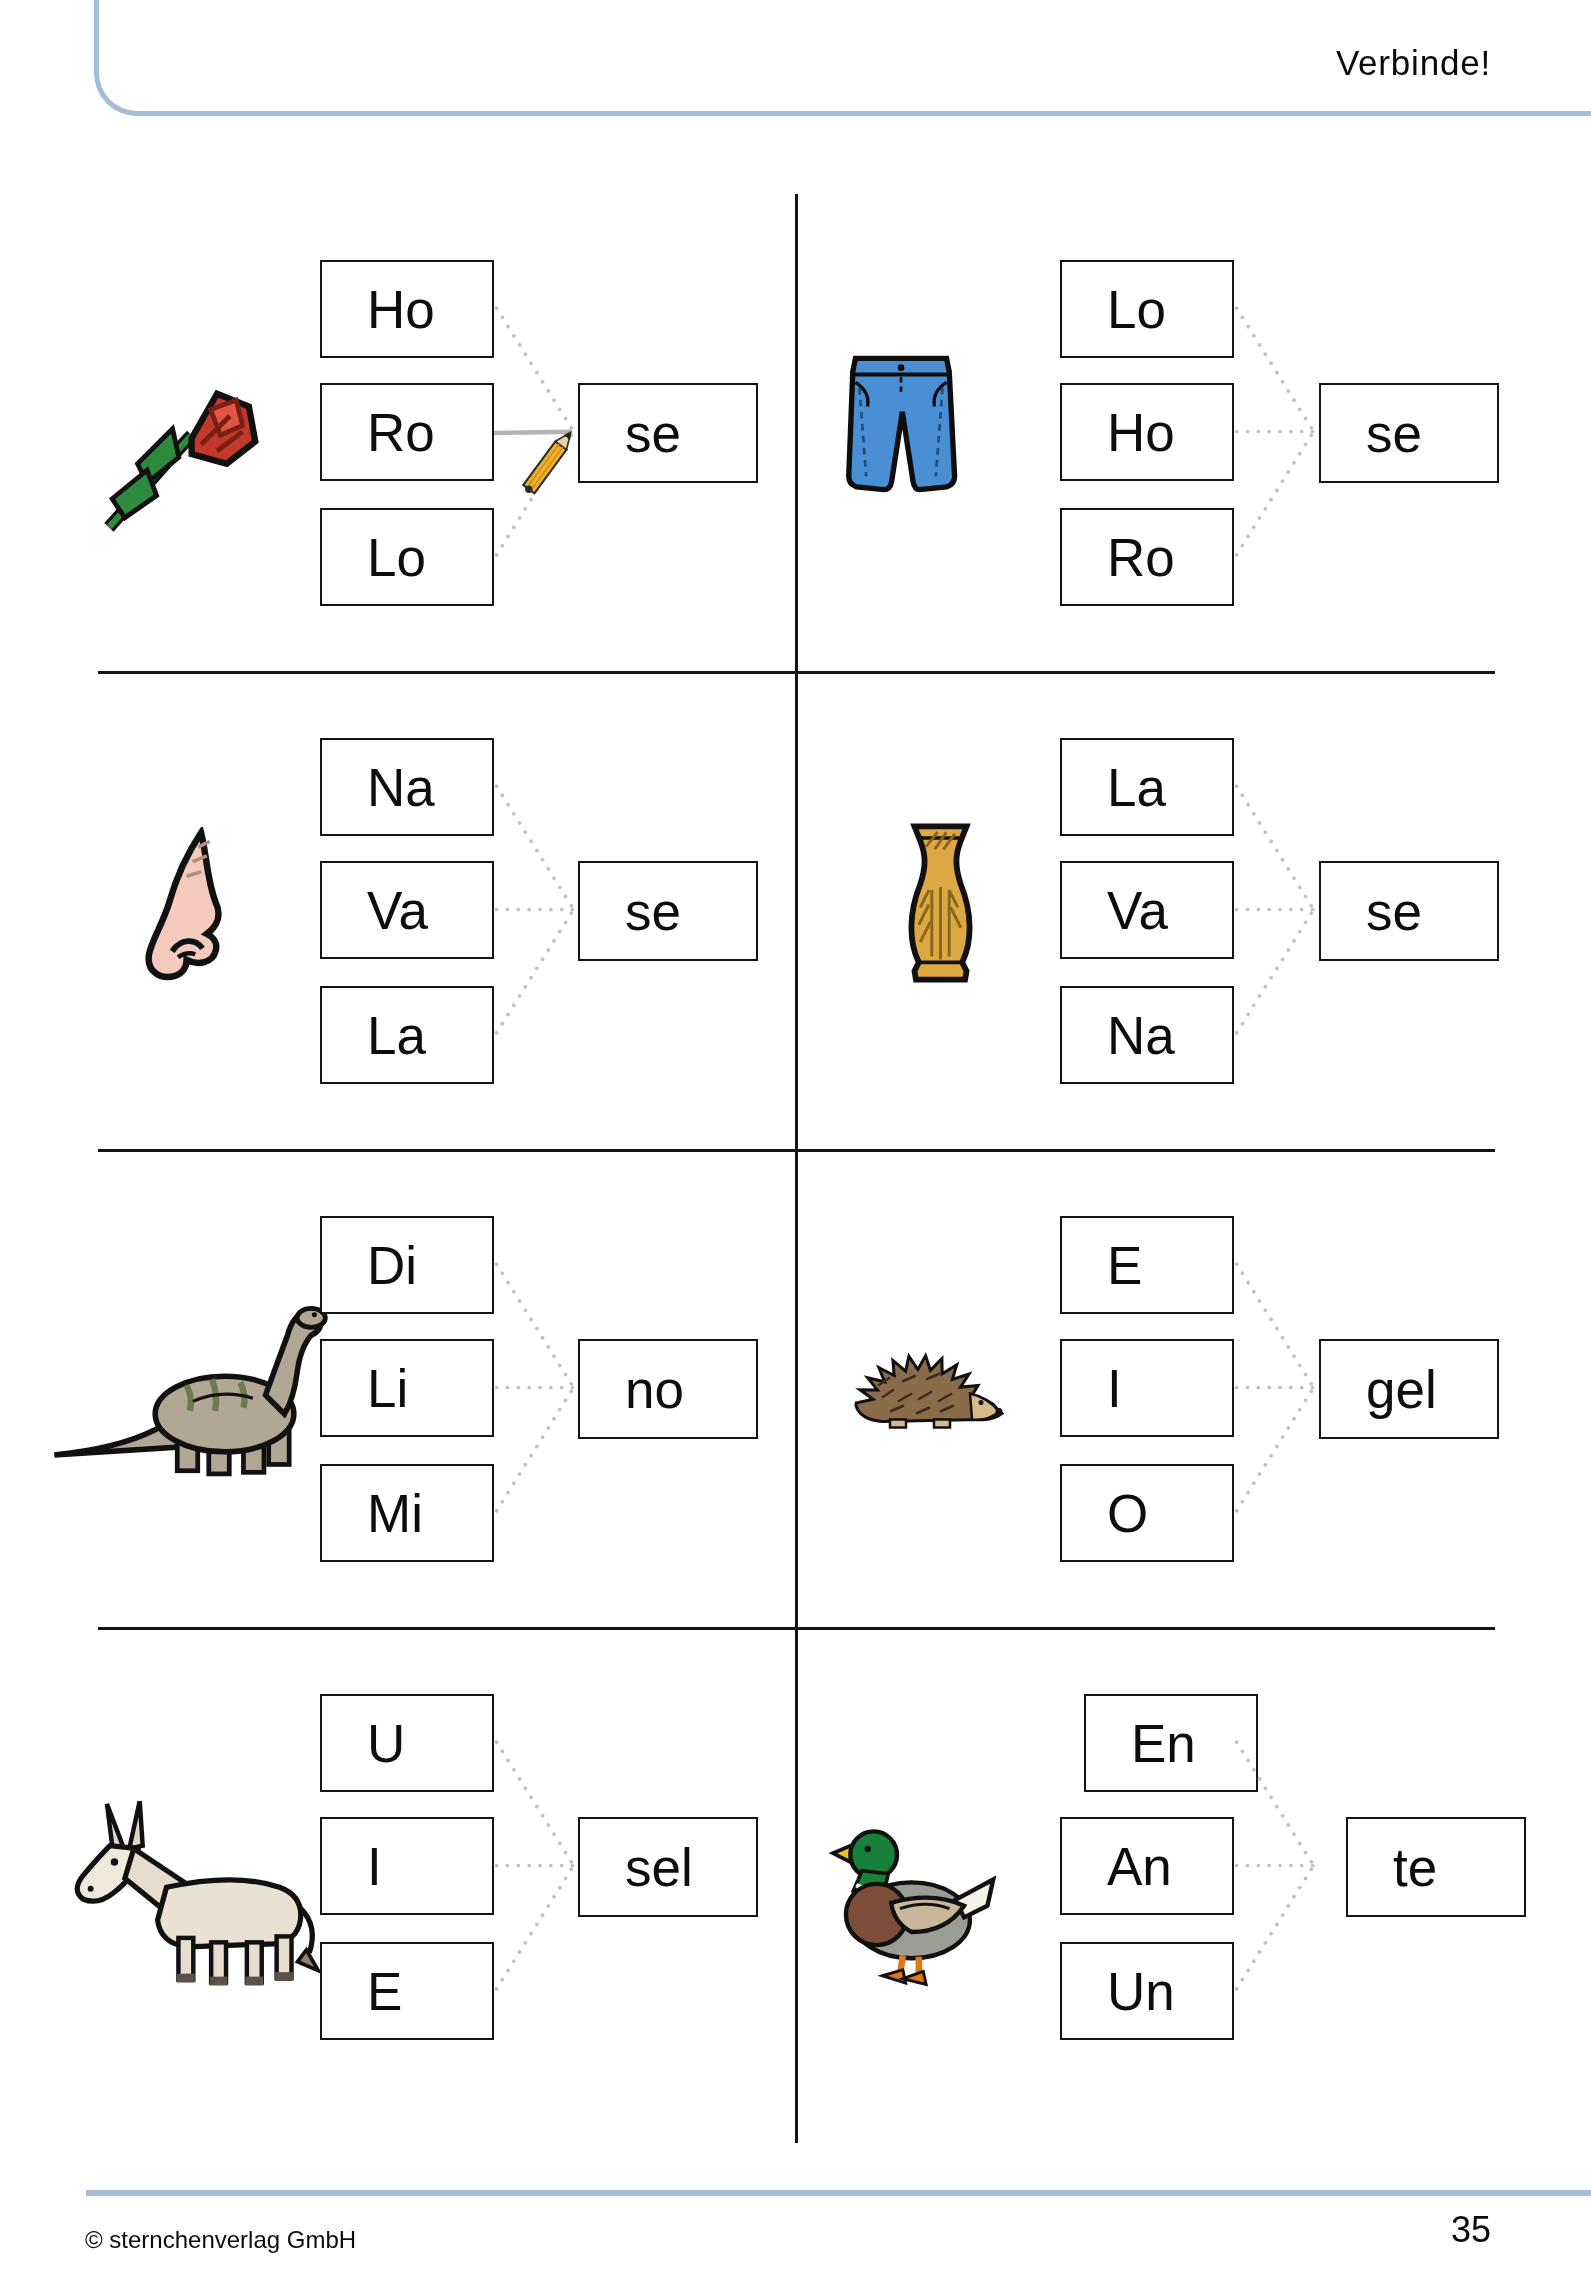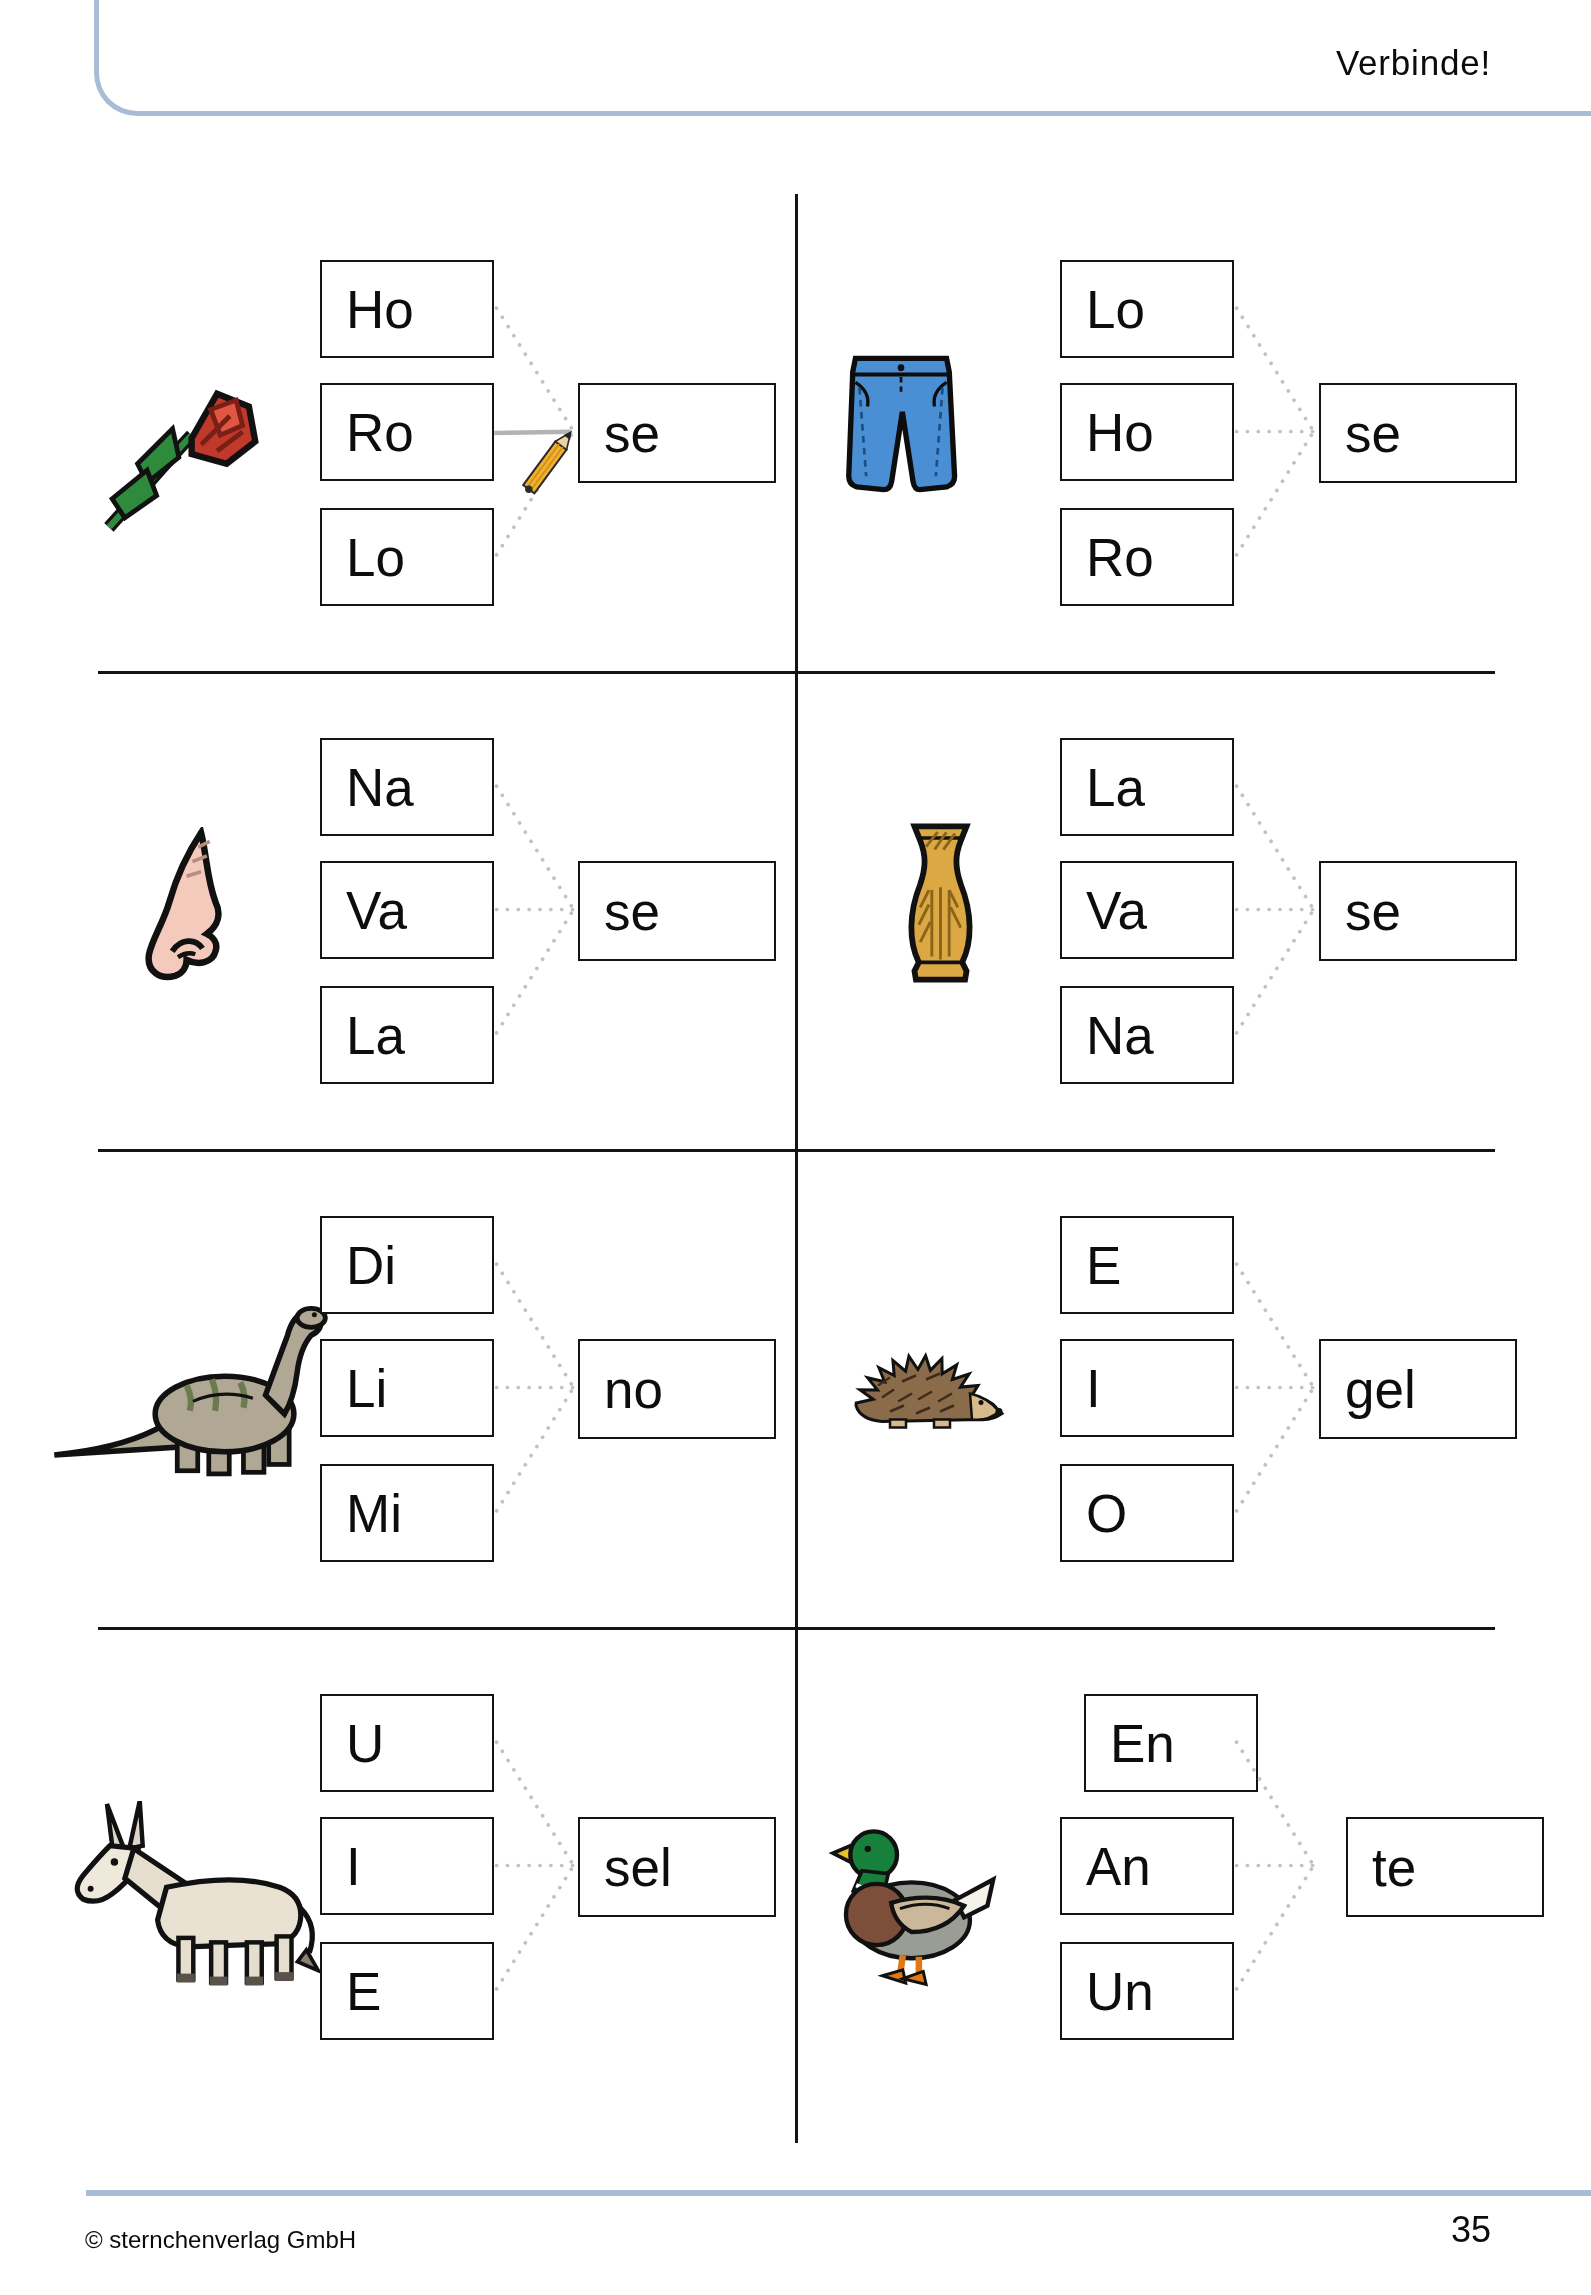--- a/index.html
+++ b/index.html
@@ -7,23 +7,23 @@
         font-family:"Liberation Sans", sans-serif;color:#0d0d0d;}
   
   .frame-corner{position:absolute;left:94px;top:-58px;width:1555px;height:169px;
         border-left:5.8px solid #a7bdd6;border-bottom:5.8px solid #a7bdd6;
         border-bottom-left-radius:43px;}
   .footer-line{position:absolute;left:86px;top:2190px;width:1506px;height:5.8px;background:#a7bdd6;}
   .page-title{position:absolute;top:43px;right:101px;font-size:35px;letter-spacing:0.8px;color:#0b0b0b;text-align:right;}
   .divider-h{position:absolute;left:98px;width:1397px;height:2.5px;background:#141414;}
   .divider-v{position:absolute;left:795px;top:194px;width:2.5px;height:1949px;background:#141414;}
   .box{position:absolute;width:174px;height:98px;border:2.5px solid #141414;background:#fff;
-       box-sizing:border-box;display:flex;align-items:center;padding-left:24px;
+       box-sizing:border-box;display:flex;align-items:center;padding-left:45px;
        font-size:53px;line-height:1;color:#0d0d0d;}
-  .box.end{height:100px;width:198px;}
+  .box.end{height:100px;width:180px;}
   .conn{position:absolute;width:83px;height:265px;overflow:visible;}
   .conn line{stroke:#c2c2c2;stroke-width:4.5;stroke-dasharray:.1 13;stroke-linecap:round;}
   .pic{position:absolute;}
   .footer-copy{position:absolute;left:85px;top:2226px;font-size:24px;color:#0b0b0b;}
   .page-num{position:absolute;right:101px;top:2209px;font-size:36px;color:#0b0b0b;}
 </style>
 </head>
 <body>
 
 <div id="page">

